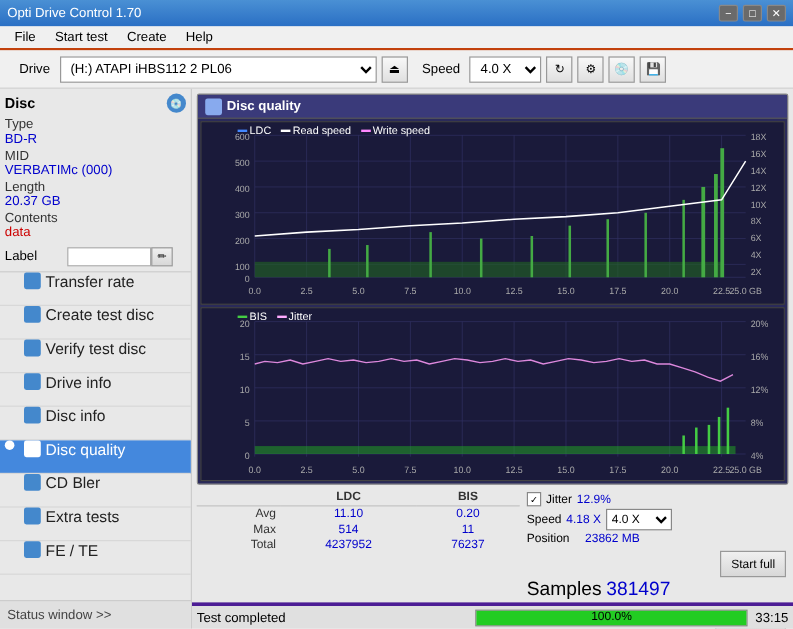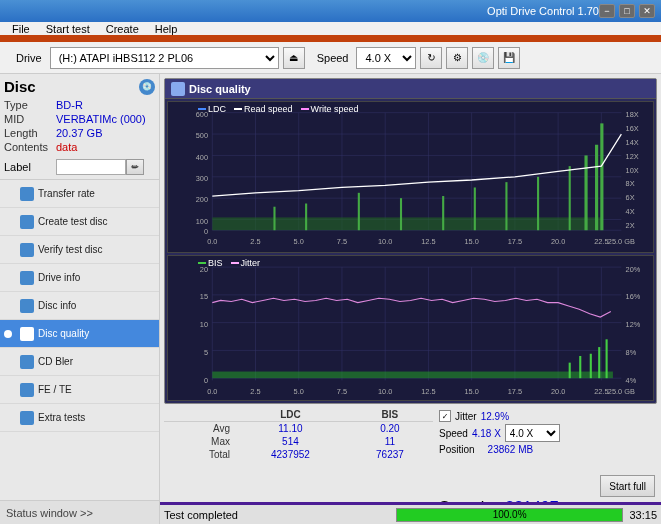--- a/index.html
+++ b/index.html
@@ -12,21 +12,21 @@
       overflow: hidden;
     }
 
     
     .titlebar {
       background: linear-gradient(to bottom, #4a90d4, #2a6fc4);
       color: white;
       height: 22px;
       display: flex;
       align-items: center;
-      justify-content: flex-end;
+      justify-content: space-between;
       padding: 0 6px;
       font-size: 11px;
     }
     .titlebar-title { font-weight: normal; }
     .titlebar-controls { display: flex; gap: 4px; }
     .titlebar-btn {
       background: #6a6a6a;
       color: white;
       border: 1px solid #888;
       width: 16px; height: 14px;
@@ -34,21 +34,21 @@
       font-size: 9px; cursor: pointer; border-radius: 2px;
     }
 
     
     .menubar {
       background: #f0f0f0;
       height: 20px;
       display: flex;
       align-items: center;
       padding: 0 4px;
-      border-bottom: 7px solid #c2410c;
+      border-bottom: 2px solid #c2410c;
     }
     .menubar-item {
       padding: 2px 8px;
       cursor: pointer;
       font-size: 11px;
     }
 
     
     .toolbar {
       background: #f0f0f0;
@@ -59,21 +59,21 @@
       gap: 4px;
       border-bottom: 1px solid #ccc;
     }
     .toolbar-label { font-size: 11px; margin-right: 4px; }
     .drive-select {
       background: white;
       border: 1px solid #999;
       height: 22px;
       padding: 0 4px;
       font-size: 11px;
-      width: 229px;
+      width: 264px;
     }
     .toolbar-btn {
       background: linear-gradient(to bottom, #f8f8f8, #e0e0e0);
       border: 1px solid #999;
       height: 22px; width: 22px;
       display: flex; align-items: center; justify-content: center;
       cursor: pointer; font-size: 10px;
     }
     .speed-label { margin-left: 8px; margin-right: 4px; }
     .speed-select {
@@ -105,32 +105,33 @@
     .disc-panel {
       padding: 4px;
       border-bottom: 1px solid #ccc;
     }
     .disc-header {
       display: flex;
       align-items: center;
       justify-content: space-between;
       margin-bottom: 4px;
     }
-    .disc-title { font-weight: bold; font-size: 15px; }
+    .disc-title { font-weight: bold; font-size: 12px; }
     .disc-icon {
       width: 16px; height: 16px;
       background: #4488cc;
       border-radius: 50%;
       display: flex; align-items: center; justify-content: center;
       color: white; font-size: 8px;
     }
     .disc-row {
       display: flex;
       margin-bottom: 2px;
       font-size: 11px;
+      flex-direction: column;
     }
     .disc-key { color: #333; width: 52px; min-width: 52px; }
     .disc-val { color: #0000cc; }
     .disc-val-data { color: #cc0000; }
     .disc-label-row {
       display: flex;
       align-items: center;
       margin-top: 6px;
     }
     .disc-label-key { width: 52px; }
@@ -148,23 +149,23 @@
       cursor: pointer;
       font-size: 9px;
       display: flex; align-items: center; justify-content: center;
     }
 
     
     .sidebar-nav { display: flex; flex-direction: column; flex: 1; }
     .nav-item {
       height: 28px;
       display: flex;
-      align-items: center;
+      align-items: flex-start;
       padding: 0 6px 0 20px;
-      font-size: 10px;
+      font-size: 13px;
       cursor: pointer;
       border-bottom: 1px solid #d8d8d8;
       position: relative;
       color: #222;
     }
     .nav-item.active {
       background: #4488dd;
       color: white;
     }
     .nav-item-icon {
@@ -487,25 +488,25 @@
       <div class="nav-item active">
         <div class="nav-item-icon"></div>
         <span>Disc quality</span>
       </div>
       <div class="nav-item">
         <div class="nav-item-icon"></div>
         <span>CD Bler</span>
       </div>
       <div class="nav-item">
         <div class="nav-item-icon"></div>
+        <span>Extra tests</span>
+      </div>
+      <div class="nav-item">
+        <div class="nav-item-icon"></div>
         <span>FE / TE</span>
-      </div>
-      <div class="nav-item">
-        <div class="nav-item-icon"></div>
-        <span>Extra tests</span>
       </div>
     </div>
 
     <div class="status-bar-side">
       <span>Status window &gt;&gt;</span>
     </div>
   </div>
 
   <div class="main-content">
 
@@ -713,21 +714,21 @@
           <span>Speed</span>
           <span class="speed-val">4.18 X</span>
           <select class="speed-select-sm">
             <option>4.0 X</option>
           </select>
         </div>
         <div class="pos-row">
           <span>Position</span>
           <span class="pos-val">23862 MB</span>
         </div>
-        <div style="display:flex; justify-content:flex-end; margin-top:18px;align-items:flex-end;">
+        <div style="display:flex; justify-content:flex-end; margin-top:2px;align-items:flex-end;">
           <button class="btn-start">Start full</button>
         </div>
         <div class="samples-row">
           <span>Samples</span>
           <span class="pos-val">381497</span>
         </div>
         <div style="display:flex; justify-content:flex-end;">
           <button class="btn-start">Start part</button>
         </div>
       </div>

